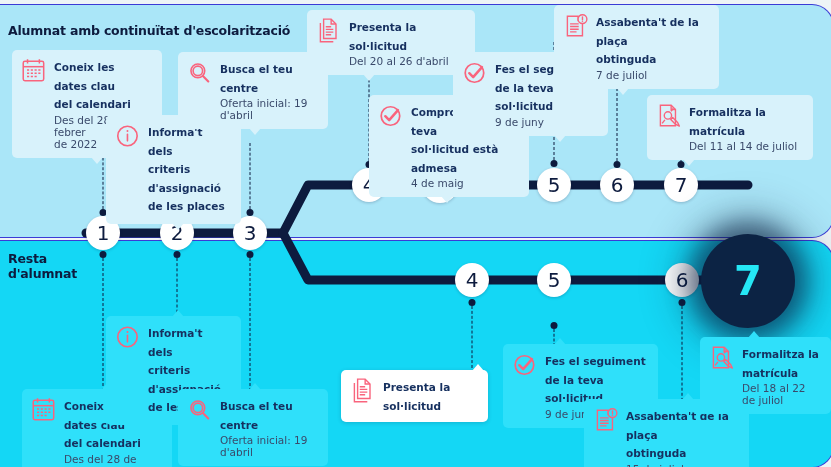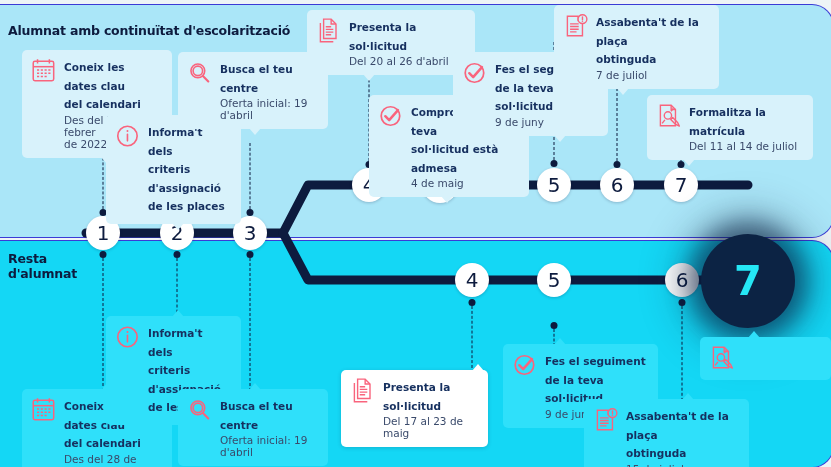--- a/index.html
+++ b/index.html
@@ -204,21 +204,21 @@
   </div>
   <div class="conn" style="left:554px;top:322px;">
     <div class="dot"></div>
     <div class="dash" style="height:22px;"></div>
   </div>
   <div class="conn" style="left:682px;top:299px;">
     <div class="dot"></div>
     <div class="dash" style="height:100px;"></div>
   </div>
 
-  <div class="card onlight" style="left:22px;top:50px;width:150px;">
+  <div class="card onlight" style="left:12px;top:50px;width:150px;">
     <span class="ico">
       <svg viewBox="0 0 24 26">
           <g fill="none" stroke="#f9647d" stroke-width="1.4">
         <rect x="2" y="4" width="19" height="18" rx="1.6"></rect>
         <path d="M2 9h19"></path>
             <path d="M6 2v4M17 2v4"></path>
         <path d="M5.5 12h2M9 12h2M12.5 12h2M16 12h2M5.5 15h2M9 15h2M12.5 15h2M16 15h2M5.5 18h2M9 18h2M12.5 18h2"></path>
       </g>
         </svg>
     </span>
@@ -421,21 +421,20 @@
           <g fill="none" stroke="#f9647d" stroke-width="1.3">
         <path d="M7 2h7l4.5 4.5V20H7z"></path>
             <path d="M14 2v4.5h4.5"></path>
         <path d="M4 5.5V23h12"></path>
         <path d="M9 9h5M9 11.5h7M9 14h7M9 16.5h5"></path>
       </g>
         </svg>
     </span>
     <span class="txt">
       <span class="t1">Presenta la sol·licitud</span>
-      <span class="t2" style="display:block;white-space:pre-line">Del 17 al 23 de maig</span>
     </span>
     <i class="tail up" style="left:131px;"></i>
   </div>
 
   <div class="card ondark" style="left:503px;top:344px;width:155px;">
     <span class="ico">
       <svg viewBox="0 0 24 26">
           <g fill="none" stroke="#f9647d" stroke-width="1.6">
         <circle cx="11.5" cy="13" r="8.6"></circle>
         <path d="M6.7 13.2l3.6 3.6 8.2-9.2" stroke-width="2.3" stroke-linecap="round" stroke-linejoin="round"></path>
@@ -476,16 +475,21 @@
       <svg viewBox="0 0 24 26">
           <g fill="none" stroke="#f9647d" stroke-width="1.3">
         <path d="M4 3h10l4 4v15H4z"></path>
             <path d="M14 3v4h4"></path>
         <circle cx="11" cy="12.5" r="3.4"></circle>
         <path d="M8.2 16.6l-2.6 3.2M13.8 8.6l2.2-2.6"></path>
         <path d="M15.4 14.4l4.6 4.6 1.6 3.4-3.4-1.6-4.6-4.6z" stroke-linejoin="round"></path>
       </g>
         </svg>
     </span>
+    <span class="txt">
+      <span class="t1">Formalitza la
+matrícula</span>
+      <span class="t2" style="display:block;white-space:pre-line">Del 18 al 22 de juliol</span>
+    </span>
     <i class="tail up" style="left:48px;"></i>
   </div>
 
 </div>
 
 </body></html>

